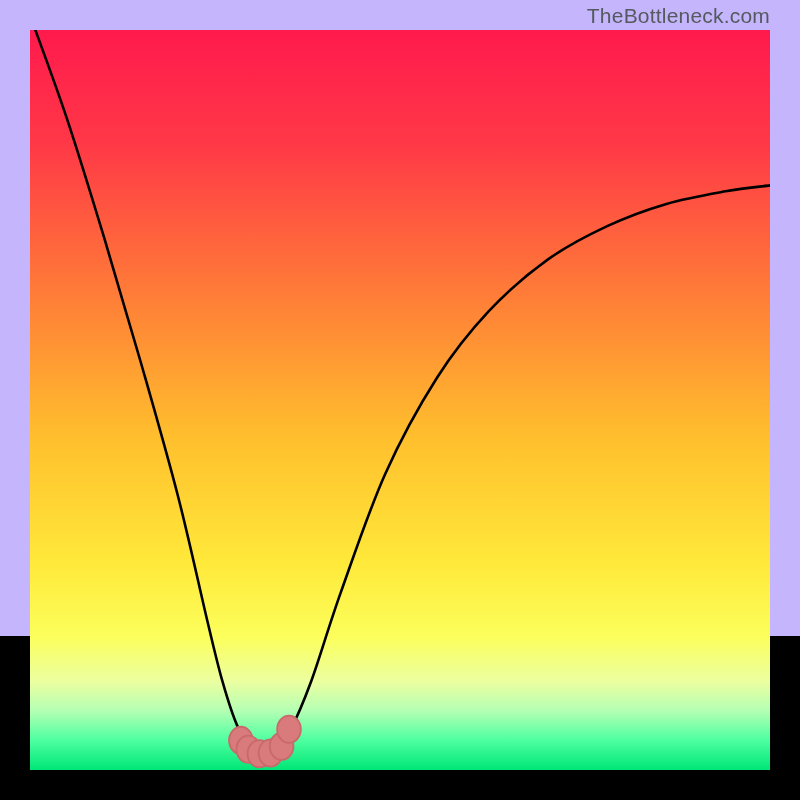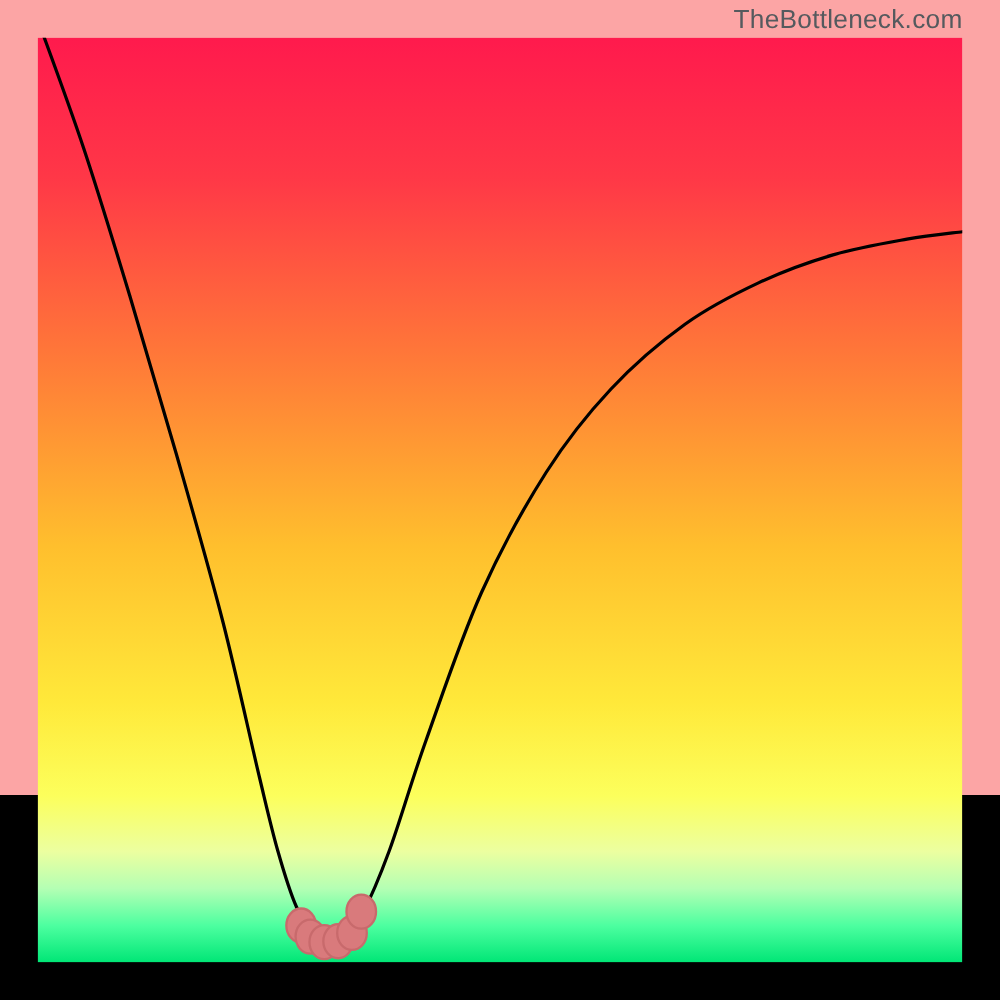--- a/index.html
+++ b/index.html
@@ -10,21 +10,21 @@
     background: #000;
     overflow: hidden;
     font-family: Arial, Helvetica, sans-serif;
   }
   .frame {
     position: absolute;
     left: 0;
     top: 0;
     width: 800px;
     height: 636px;
-    background: #fca5a5;
+    background: #c4b5fd;
   }
   .plot {
     position: absolute;
     left: 30px;
     top: 30px;
     width: 740px;
     height: 740px;
     overflow: hidden;
   }
   .gradient {

